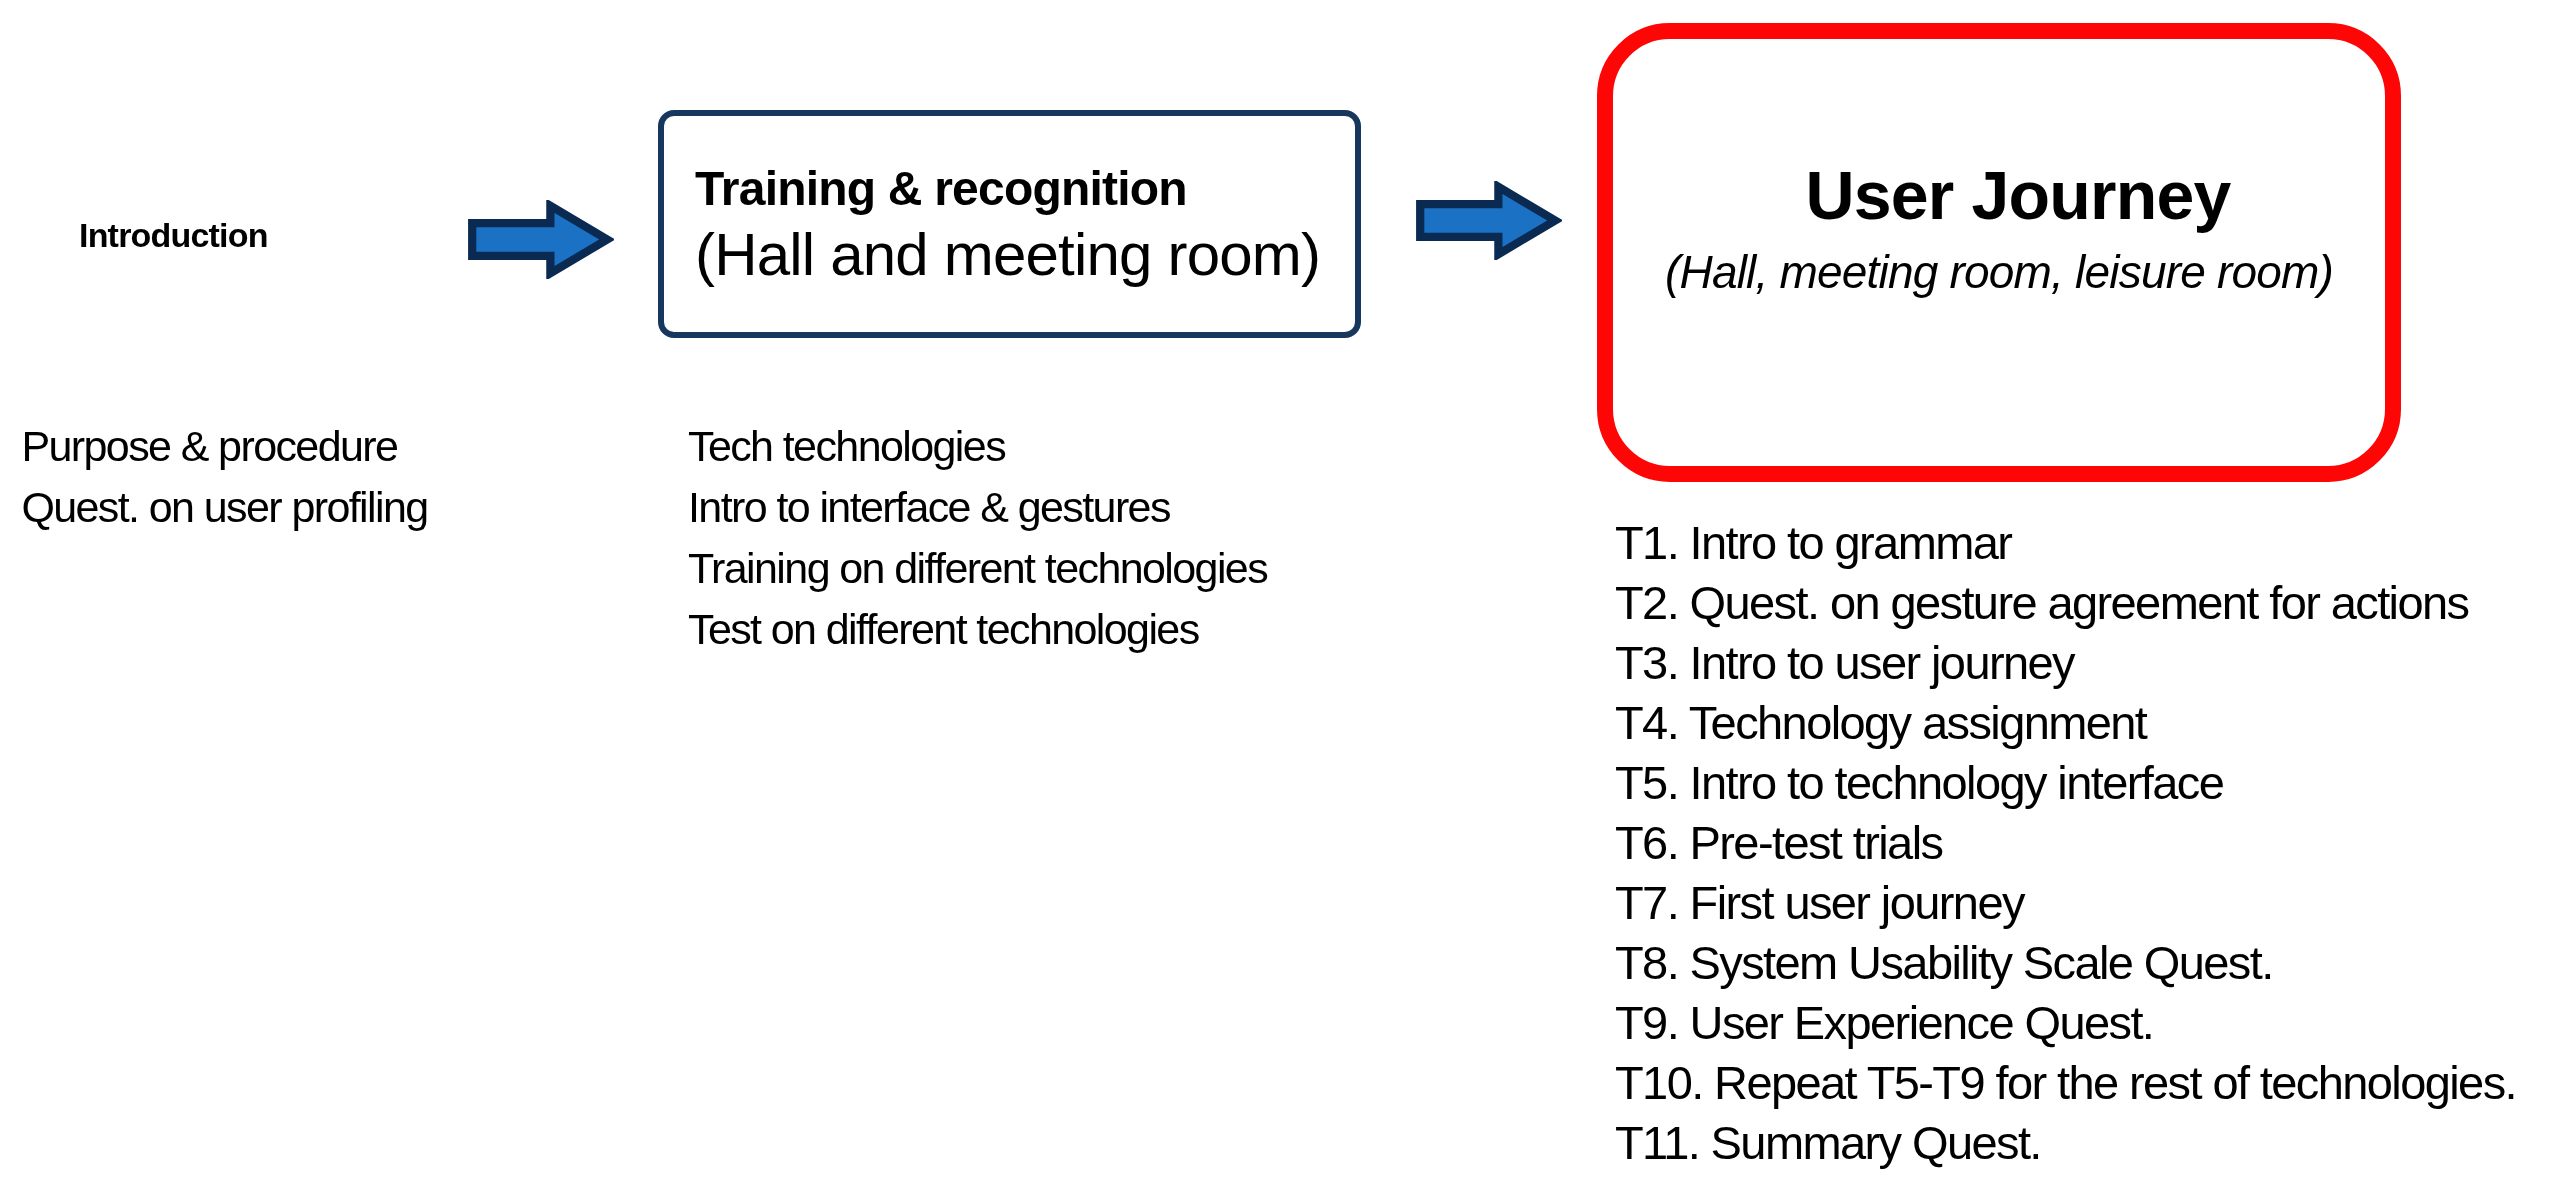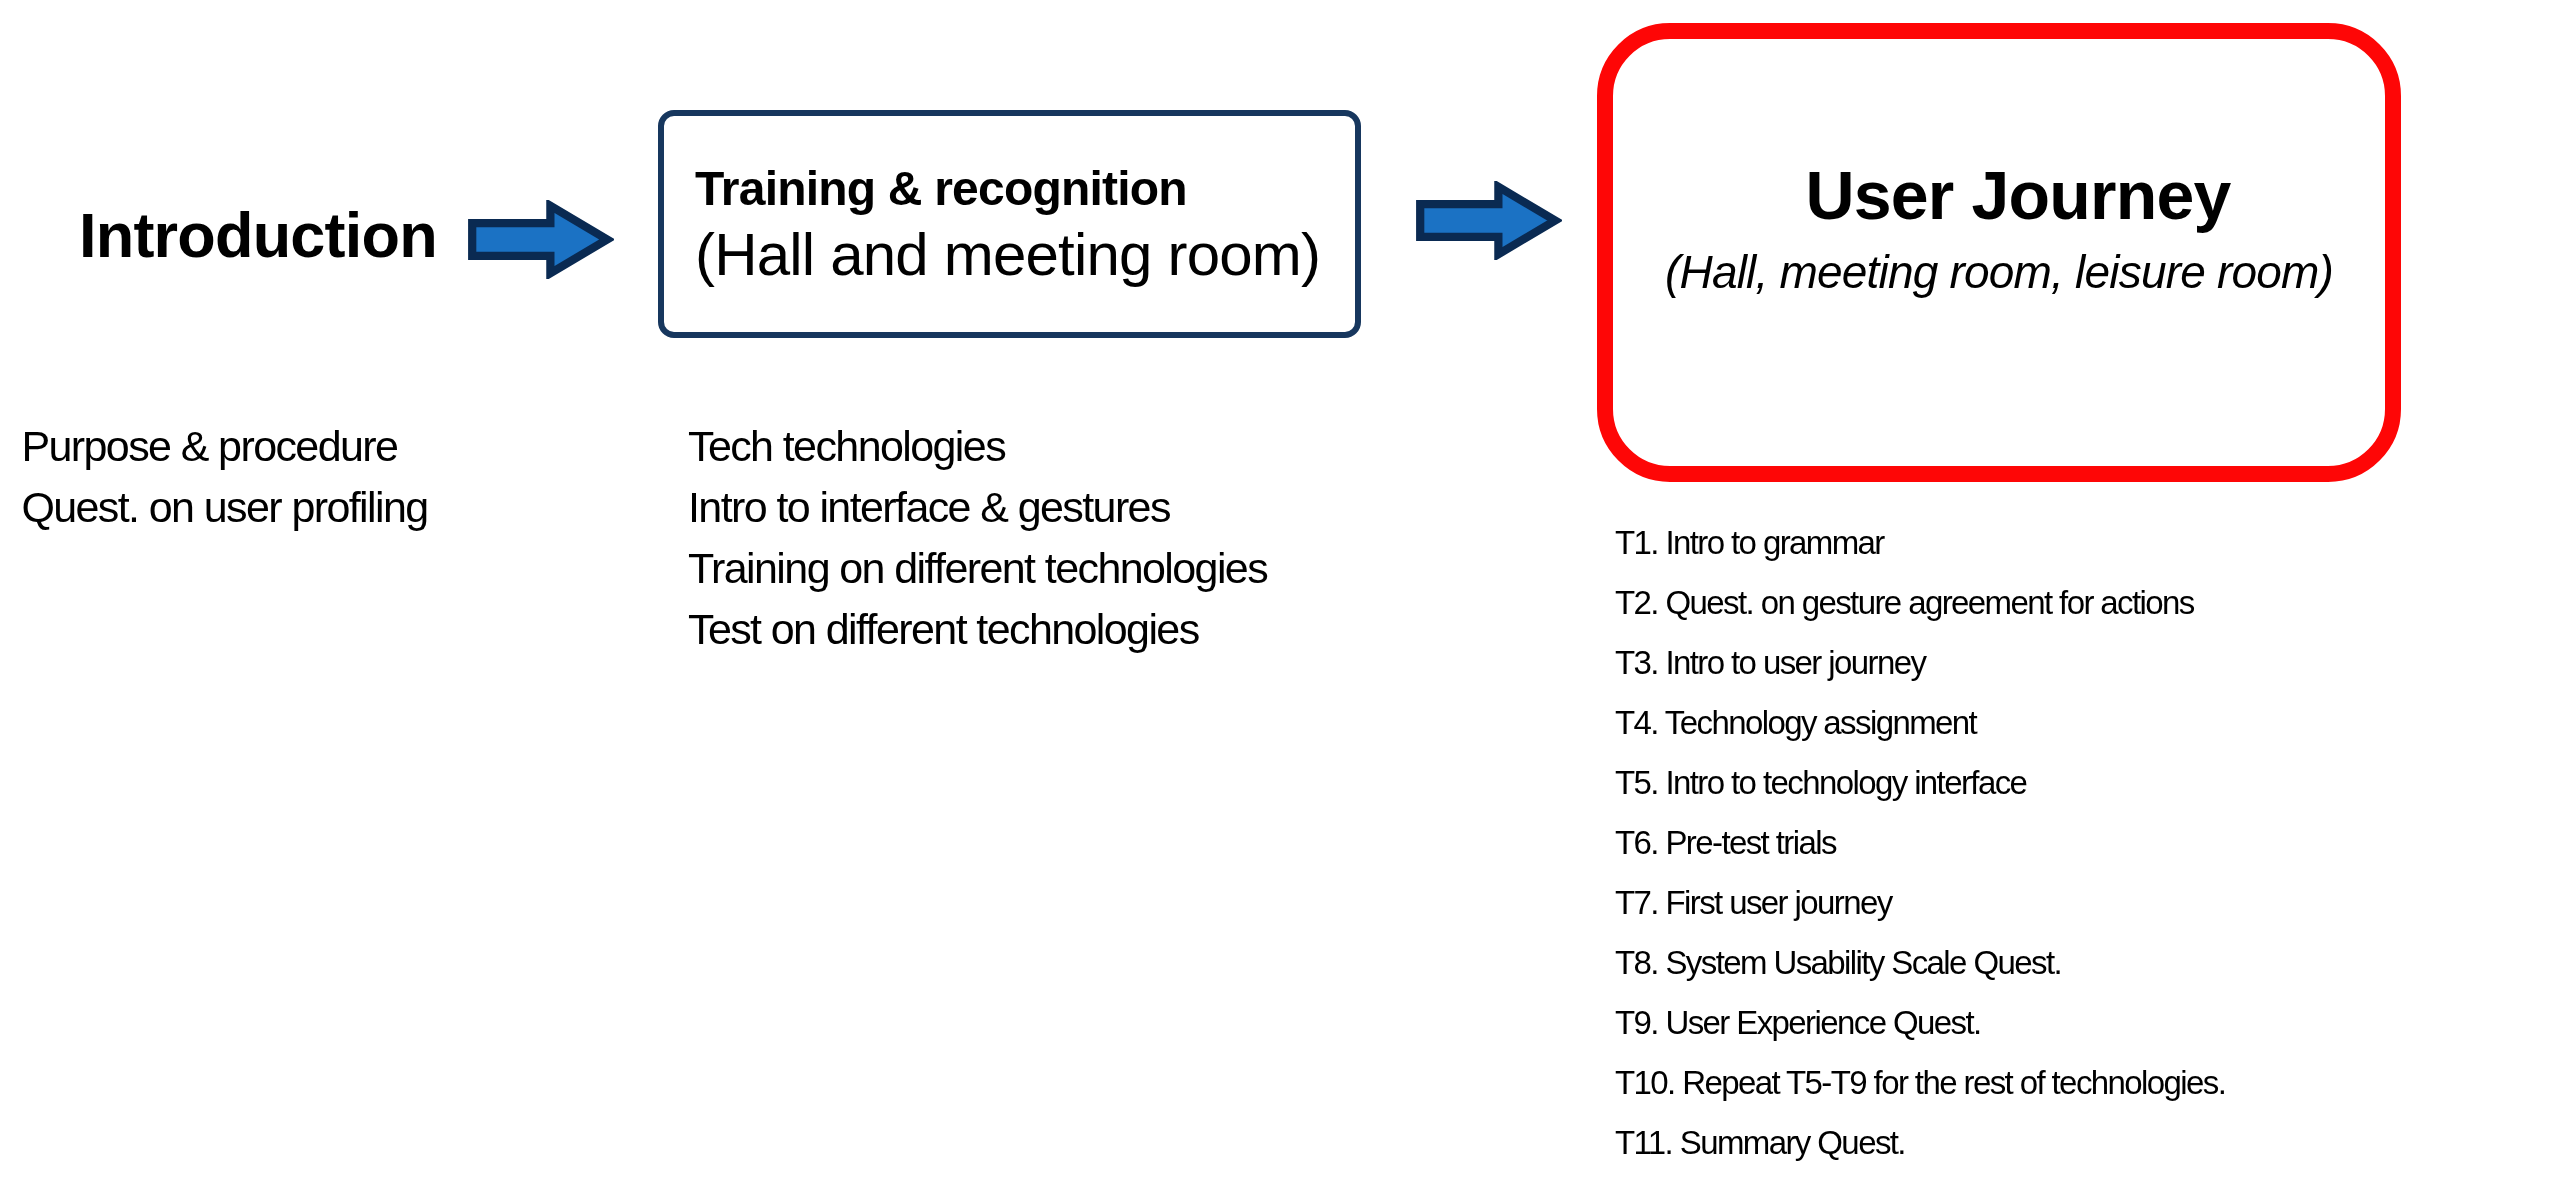--- a/index.html
+++ b/index.html
@@ -10,21 +10,21 @@
     background: #ffffff;
     font-family: "Liberation Sans", sans-serif;
     color: #000000;
     overflow: hidden;
   }
   .abs { position: absolute; }
 
   
   .intro-title {
     left: 79px; top: 203px;
-    font-size: 63px; font-weight: bold; letter-spacing: -0.8px;
+    font-size: 34px; font-weight: bold; letter-spacing: -0.8px;
     line-height: 64px;
   }
   .intro-list {
     left: 21.4px; top: 416px;
     font-size: 43px; letter-spacing: -1.6px; line-height: 61px;
     white-space: nowrap;
   }
 
   
   .training-box {
@@ -66,21 +66,21 @@
     line-height: 82px;
     margin-left: 38px;
   }
   .journey-subtitle {
     margin: 5px auto 0 auto;
     width: 676px;
     font-size: 46px; letter-spacing: -0.8px; line-height: 63px; font-style: italic;
   }
   .journey-list {
     left: 1615px; top: 513px;
-    font-size: 33px; letter-spacing: -1.6px; line-height: 60px;
+    font-size: 47px; letter-spacing: -1.6px; line-height: 60px;
     white-space: nowrap;
   }
 
   .list-line { white-space: nowrap; }
 
   
   .arrow-1 { left: 467px; top: 200px; }
   .arrow-2 { left: 1415px; top: 181px; }
   .flow-arrow-svg { display: block; }
 </style>

